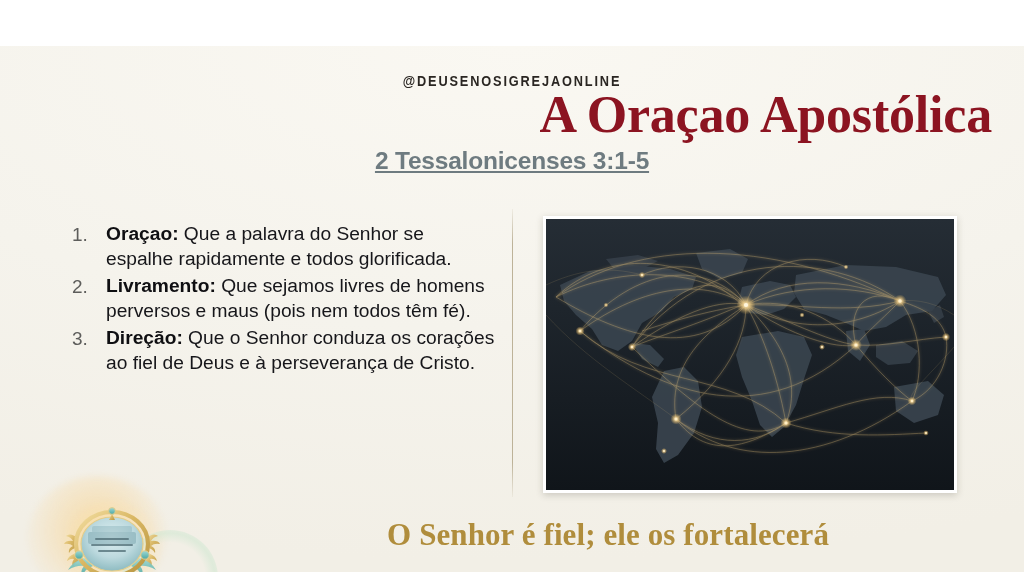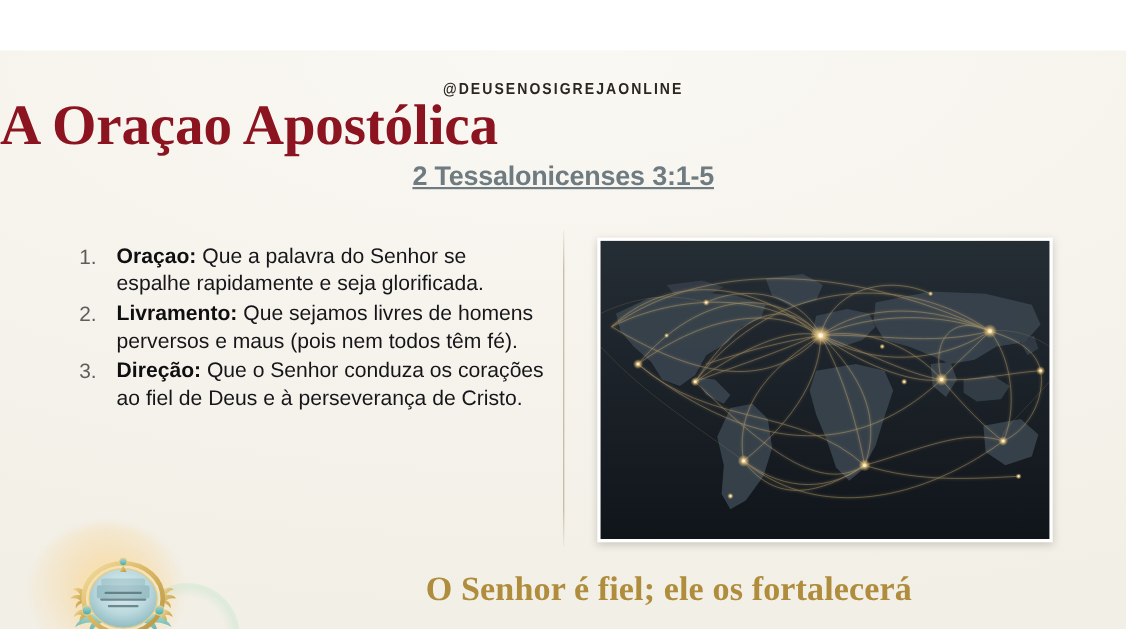--- a/index.html
+++ b/index.html
@@ -43,21 +43,21 @@
     letter-spacing: 2.1px;
     color: #2a2622;
     transform: scaleX(0.88);
   }
 
   .title {
     position: absolute;
     top: 42px;
     left: 0;
     width: 992px;
-    text-align: left;
+    text-align: right;
     font-family: "Liberation Serif", "DejaVu Serif", serif;
     font-size: 52px;
     font-weight: 700;
     color: #8c1421;
     letter-spacing: -0.2px;
     line-height: 1.05;
   }
 
   .subtitle {
     position: absolute;
@@ -238,21 +238,21 @@
   <div class="title">A Oraçao Apostólica</div>
 
   <div class="subtitle">2 Tessalonicenses 3:1-5</div>
 
   <div class="divider"></div>
 
   <div class="points">
 
     <div class="point">
       <div class="point-num">1.</div>
-      <div class="point-body"><span class="point-label">Oraçao:</span><span> Que a palavra do Senhor se espalhe rapidamente e seja glorificada.</span></div>
+      <div class="point-body"><span class="point-label">Oraçao:</span><span> Que a palavra do Senhor se espalhe rapidamente e todos glorificada.</span></div>
     </div>
 
     <div class="point">
       <div class="point-num">2.</div>
       <div class="point-body"><span class="point-label">Livramento:</span><span> Que sejamos livres de homens perversos e maus (pois nem todos têm fé).</span></div>
     </div>
 
     <div class="point">
       <div class="point-num">3.</div>
       <div class="point-body"><span class="point-label">Direção:</span><span> Que o Senhor conduza os corações ao fiel de Deus e à perseverança de Cristo.</span></div>

